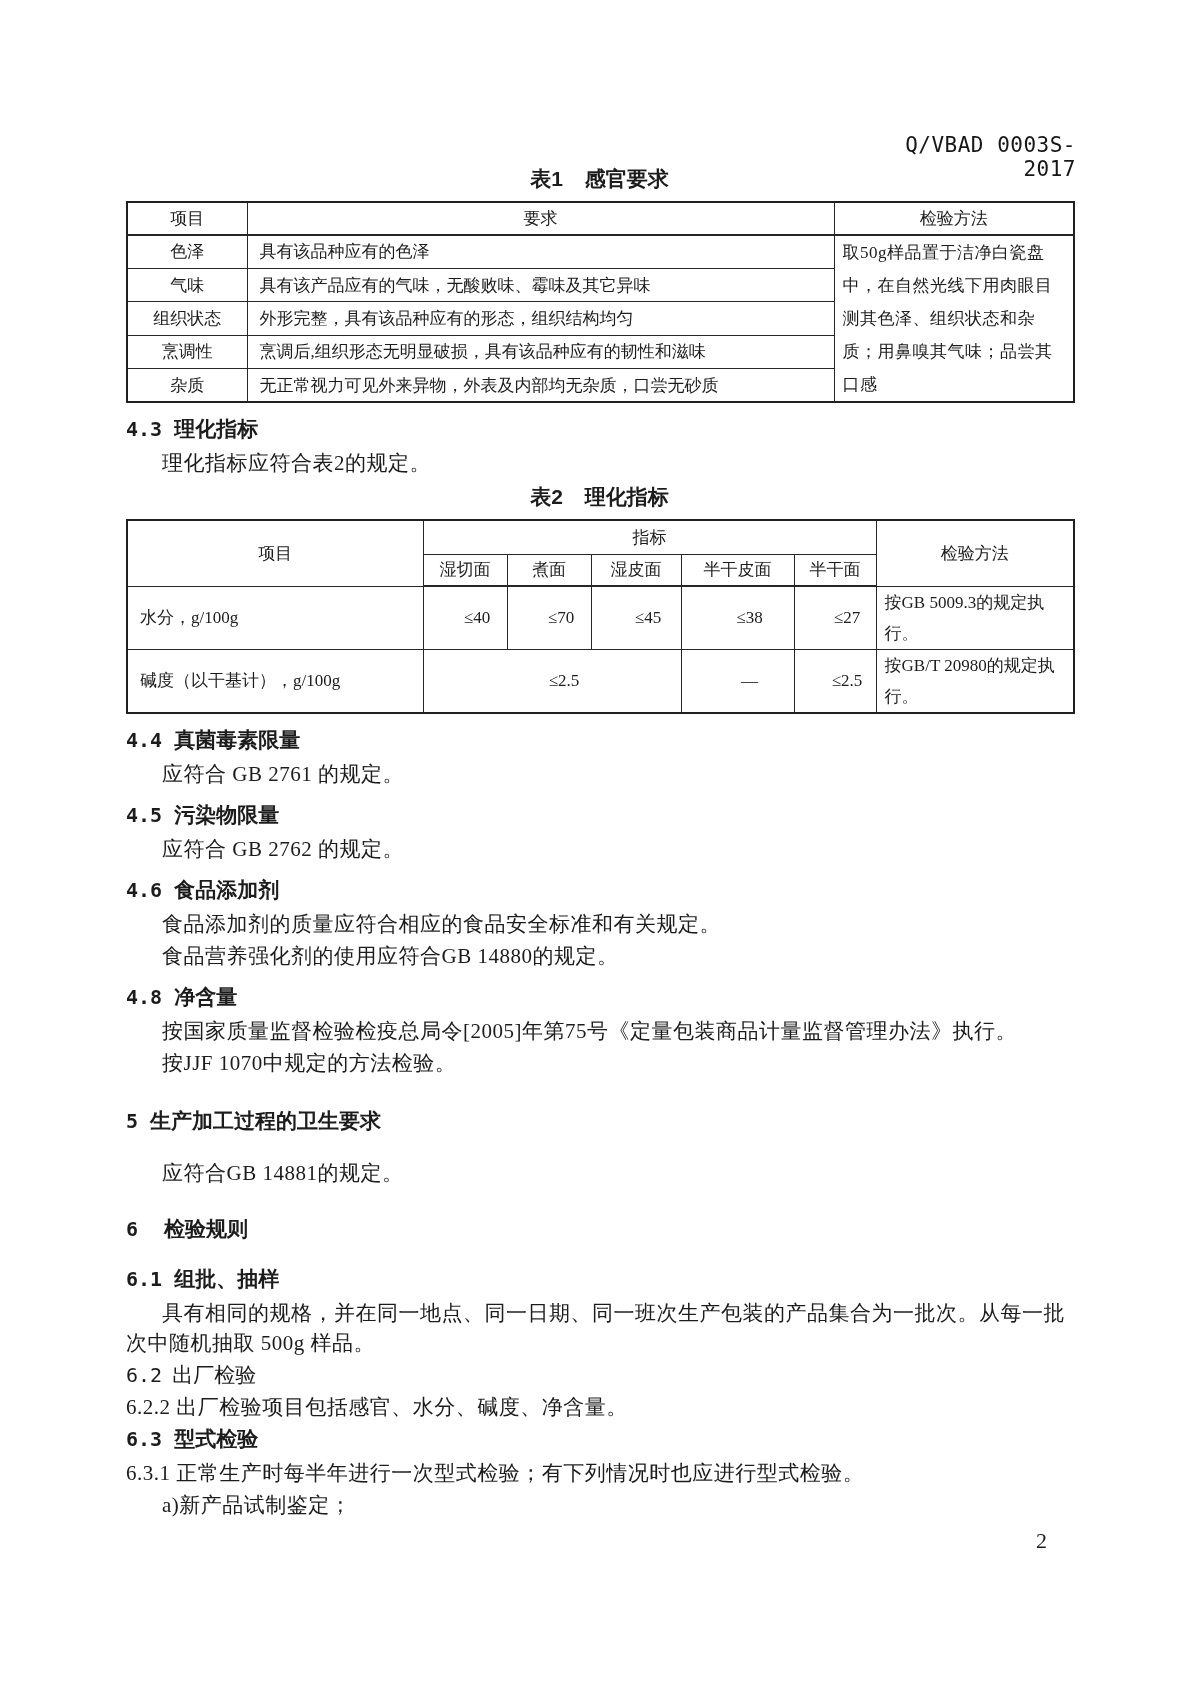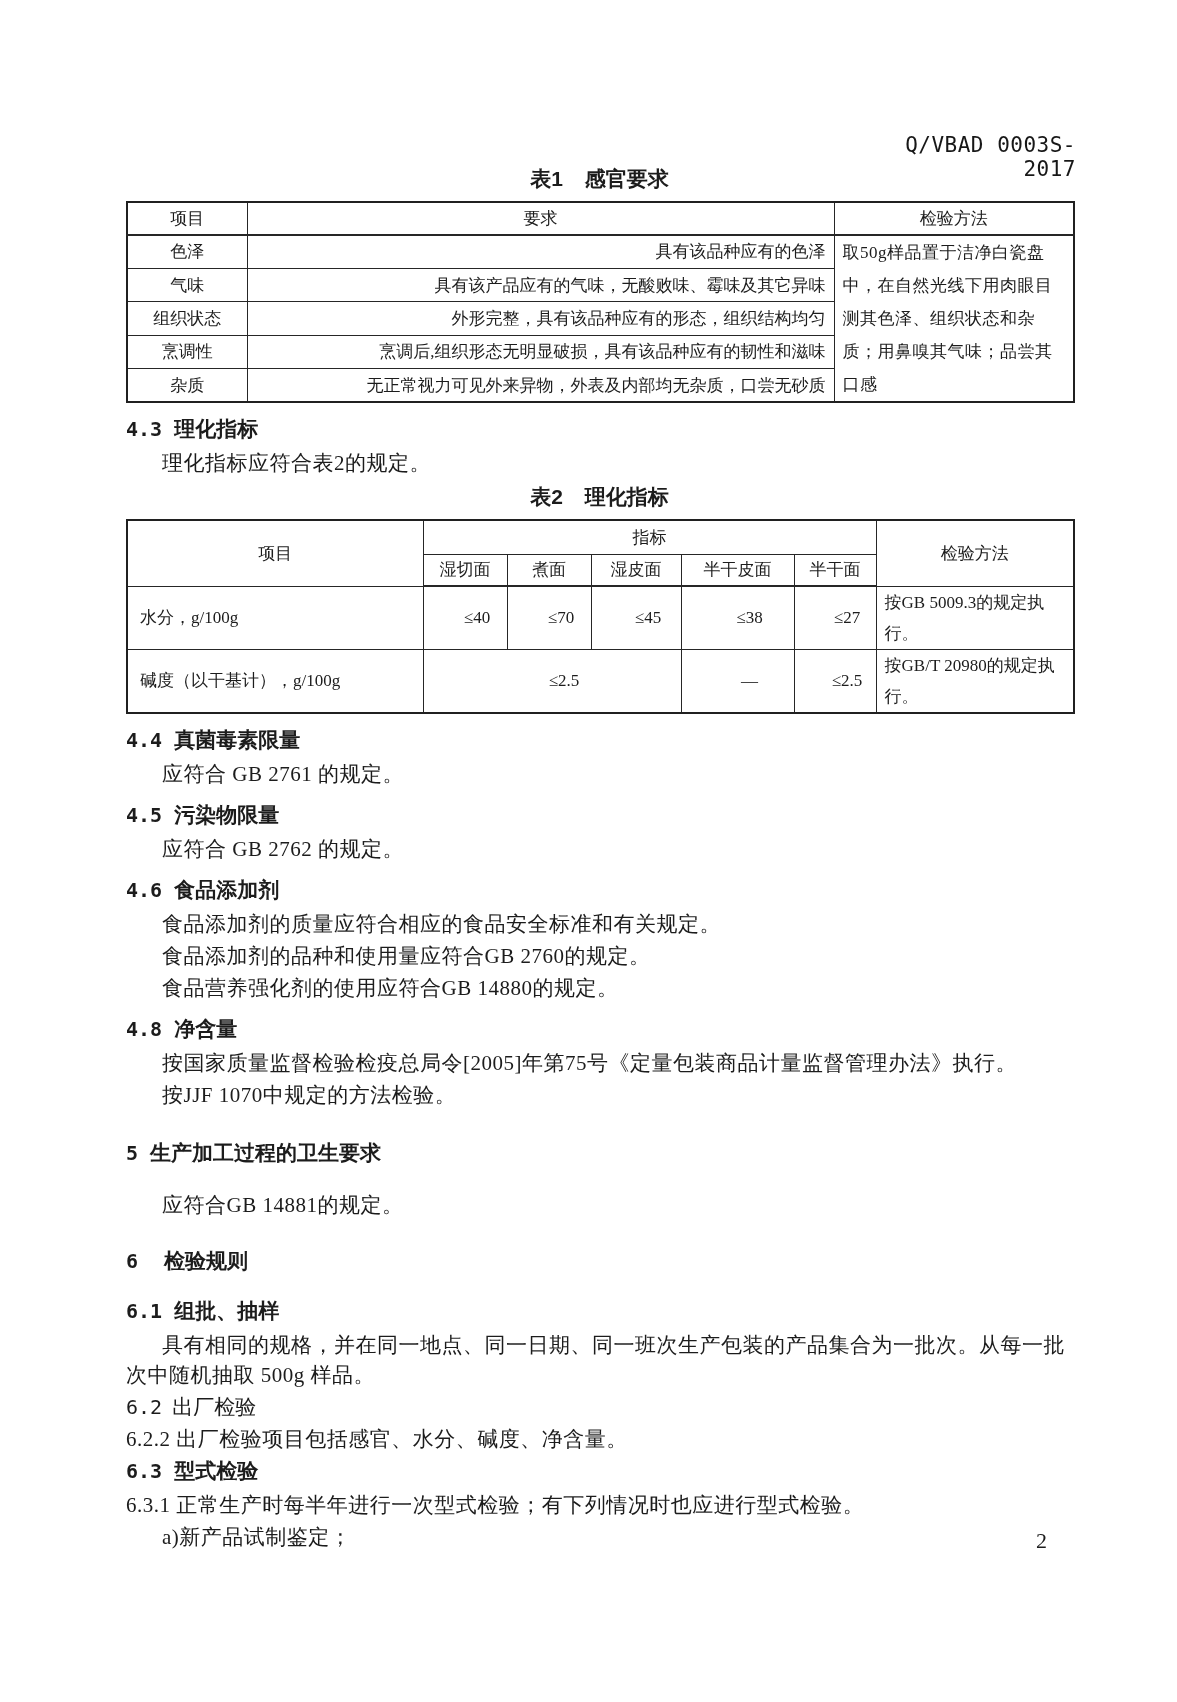--- a/index.html
+++ b/index.html
@@ -49,21 +49,21 @@
   td, th {
     border: 1px solid #262626;
     font-weight: normal;
     padding: 0 8px;
     color: #1c1c1c;
   }
   table { border: 2px solid #202020; }
   .t1 th { height: 33px; text-align: center; }
   .t1 td { height: 33px; }
   .t1 .c-item { text-align: center; }
-  .t1 .c-req  { text-align: right; padding-left: 12px; }
+  .t1 .c-req  { text-align: left; padding-left: 12px; }
   .t1 .c-method {
     text-align: left;
     vertical-align: top;
     line-height: 33px;
     padding: 0 8px;
     letter-spacing: 0.5px;
   }
   .t1 thead th { border-bottom-width: 2px; }
   .t2 th { text-align: center; }
   .t2 .h1 { height: 34px; }
@@ -219,21 +219,20 @@
 
     <div class="heading">
       <span class="sec-num">4.5</span><span>污染物限量</span>
     </div>
     <div class="para indent">应符合 GB 2762 的规定。</div>
 
     <div class="heading">
       <span class="sec-num">4.6</span><span>食品添加剂</span>
     </div>
     <div class="para indent">食品添加剂的质量应符合相应的食品安全标准和有关规定。</div>
-    <div class="para indent">食品添加剂的品种和使用量应符合GB 2760的规定。</div>
 
     <div class="para indent">食品营养强化剂的使用应符合GB 14880的规定。</div>
 
     <div class="heading">
       <span class="sec-num">4.8</span><span>净含量</span>
     </div>
     <div class="para indent">按国家质量监督检验检疫总局令[2005]年第75号《定量包装商品计量监督管理办法》执行。</div>
     <div class="para indent">按JJF 1070中规定的方法检验。</div>
 
     <div class="heading gap-lg">

